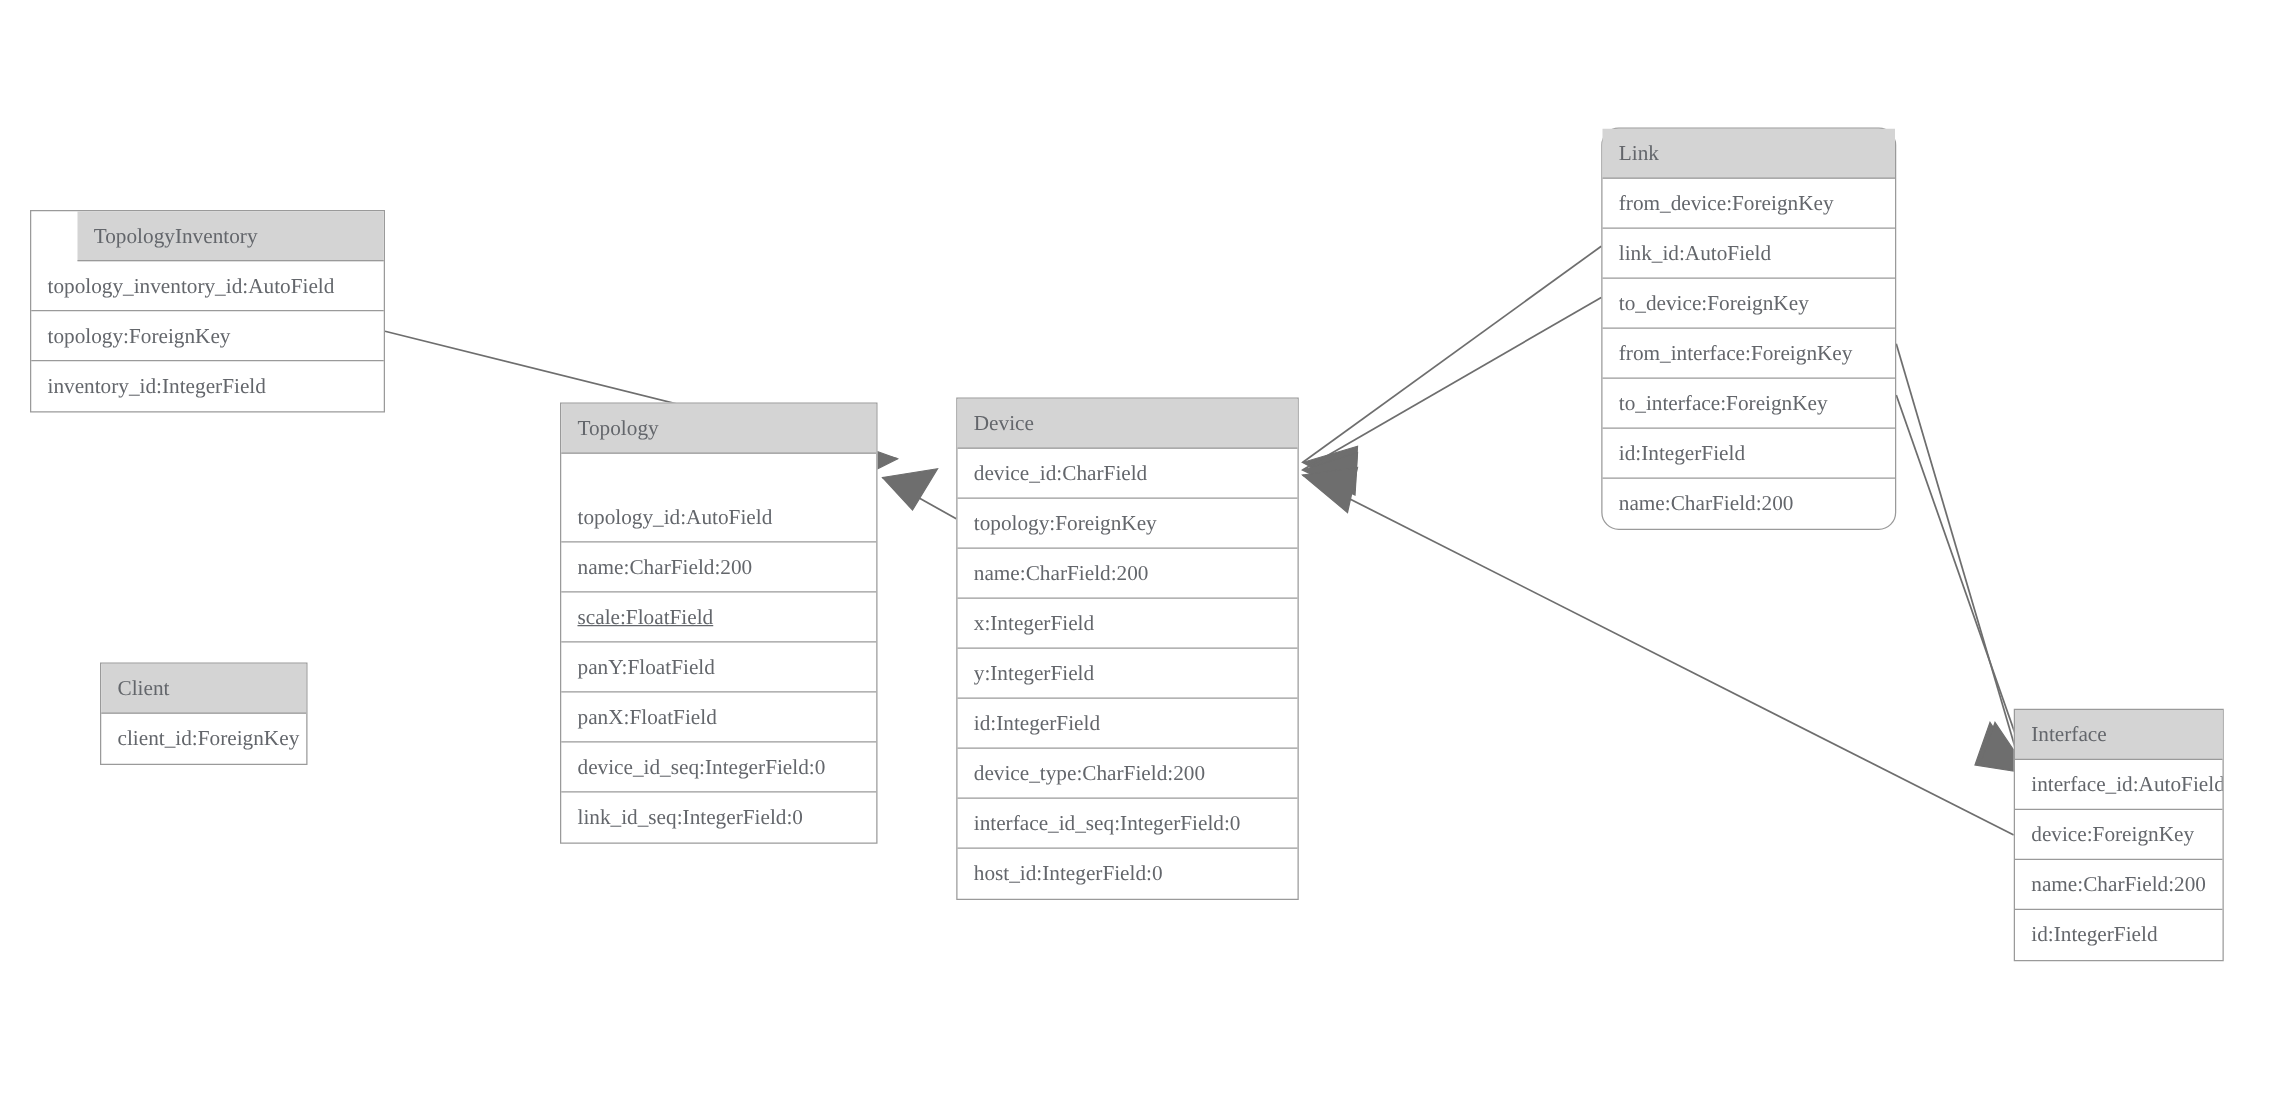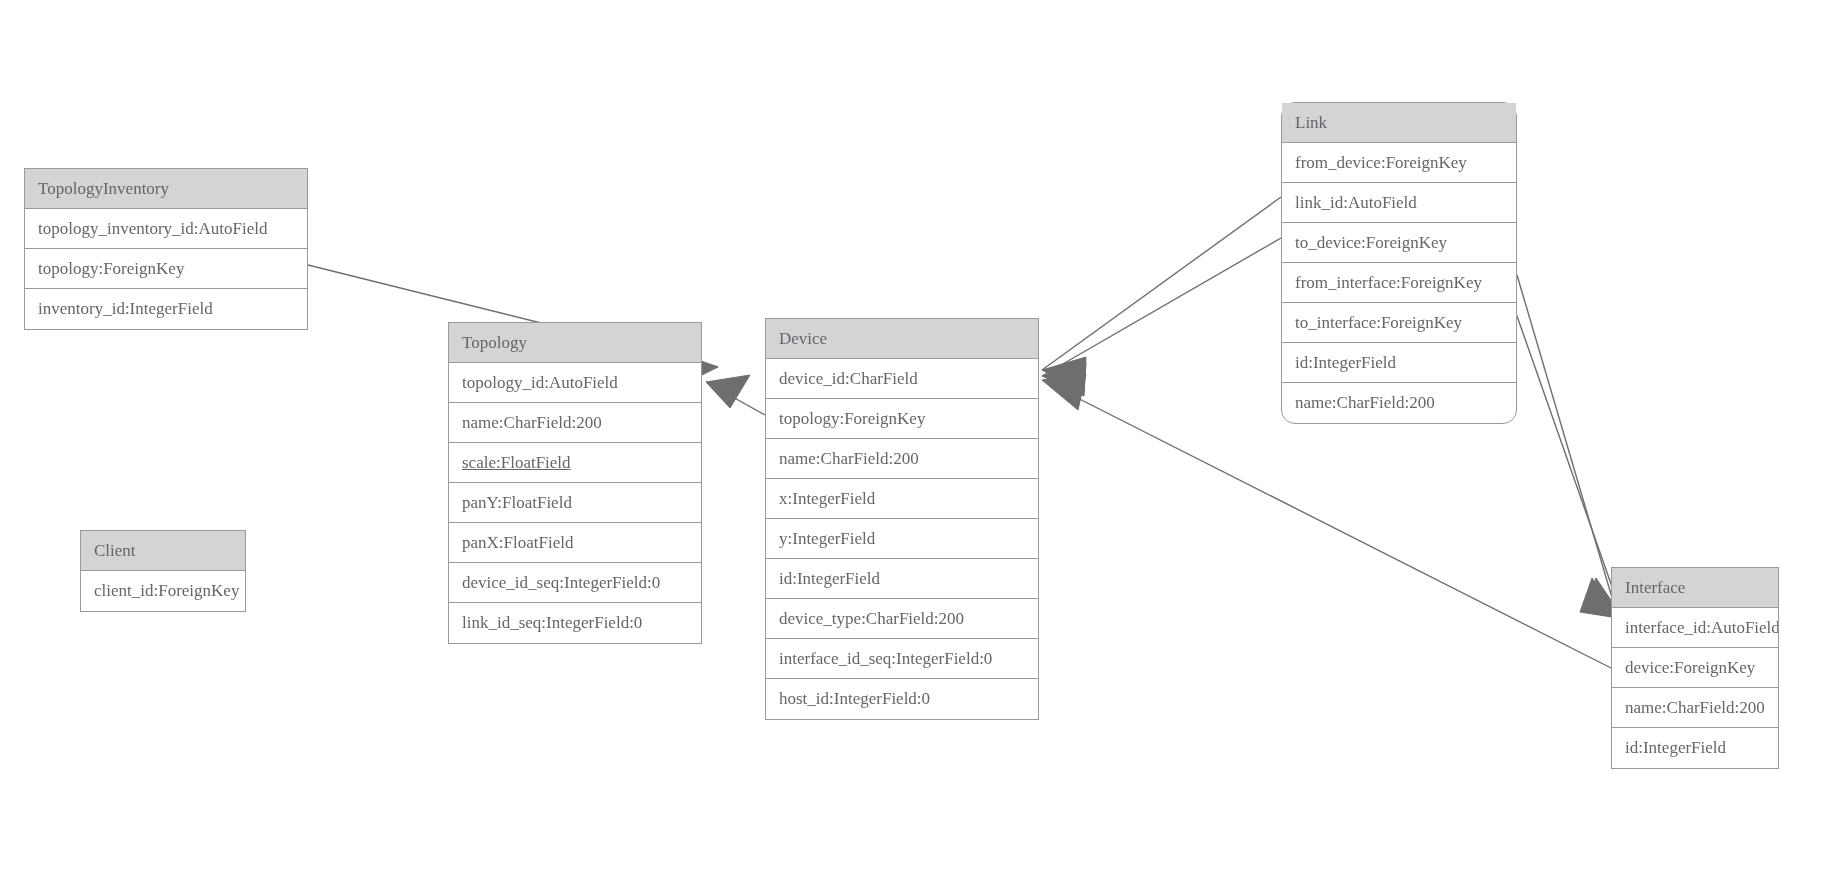--- a/index.html
+++ b/index.html
@@ -93,37 +93,37 @@
         <path d="M 1618,618 L 1592,578 L 1580,612 Z" fill="#6e6e6e" stroke="#6e6e6e" stroke-width="1"></path>
       </g>
       <g>
         <path d="M 1517,316 L 1623,618" stroke="#6e6e6e" stroke-width="1.4" fill="none"></path>
         <path d="M 1623,618 L 1596,578 L 1584,612 Z" fill="#6e6e6e" stroke="#6e6e6e" stroke-width="1"></path>
       </g>
     </svg>
 
   <div id="entity-layer">
       <div class="entity" style="left: 24px; top: 168px; width: 284px; border-color: rgb(154, 154, 154);">
-        <div class="entity-header" style="background: rgb(212, 212, 212); color: rgb(99, 102, 107); border-bottom-color: rgb(154, 154, 154);">TopologyInventory</div>
+        <div class="entity-header" style="background: rgb(212, 212, 212); color: rgb(99, 102, 107); border-bottom-color: rgb(154, 154, 154); margin-left: 37px;">TopologyInventory</div>
         <div class="entity-rows">
           <div class="entity-row" style="color: rgb(99, 102, 107); border-bottom-color: rgb(154, 154, 154);">topology_inventory_id:AutoField</div>
           <div class="entity-row" style="color: rgb(99, 102, 107); border-bottom-color: rgb(154, 154, 154);">topology:ForeignKey</div>
           <div class="entity-row" style="color: rgb(99, 102, 107); border-bottom-color: rgb(154, 154, 154);">inventory_id:IntegerField</div>
         </div>
       </div>
       <div class="entity" style="left: 80px; top: 530px; width: 166px; border-color: rgb(154, 154, 154);">
         <div class="entity-header" style="background: rgb(212, 212, 212); color: rgb(99, 102, 107); border-bottom-color: rgb(154, 154, 154);">Client</div>
         <div class="entity-rows">
           <div class="entity-row" style="color: rgb(99, 102, 107); border-bottom-color: rgb(154, 154, 154);">client_id:ForeignKey</div>
         </div>
       </div>
       <div class="entity" style="left: 448px; top: 322px; width: 254px; border-color: rgb(154, 154, 154);">
         <div class="entity-header" style="background: rgb(212, 212, 212); color: rgb(99, 102, 107); border-bottom-color: rgb(154, 154, 154);">Topology</div>
         <div class="entity-rows">
-          <div class="entity-row" style="color: rgb(99, 102, 107); border-bottom-color: rgb(154, 154, 154);">topology_id:AutoField</div>
+          <div class="entity-row" style="color: rgb(99, 102, 107); border-bottom-color: rgb(154, 154, 154); margin-top: 31px;">topology_id:AutoField</div>
           <div class="entity-row" style="color: rgb(99, 102, 107); border-bottom-color: rgb(154, 154, 154);">name:CharField:200</div>
           <div class="entity-row" style="color: rgb(99, 102, 107); border-bottom-color: rgb(154, 154, 154); text-decoration: underline;">scale:FloatField</div>
           <div class="entity-row" style="color: rgb(99, 102, 107); border-bottom-color: rgb(154, 154, 154);">panY:FloatField</div>
           <div class="entity-row" style="color: rgb(99, 102, 107); border-bottom-color: rgb(154, 154, 154);">panX:FloatField</div>
           <div class="entity-row" style="color: rgb(99, 102, 107); border-bottom-color: rgb(154, 154, 154);">device_id_seq:IntegerField:0</div>
           <div class="entity-row" style="color: rgb(99, 102, 107); border-bottom-color: rgb(154, 154, 154);">link_id_seq:IntegerField:0</div>
         </div>
       </div>
       <div class="entity" style="left: 765px; top: 318px; width: 274px; border-color: rgb(154, 154, 154);">
         <div class="entity-header" style="background: rgb(212, 212, 212); color: rgb(99, 102, 107); border-bottom-color: rgb(154, 154, 154);">Device</div>

